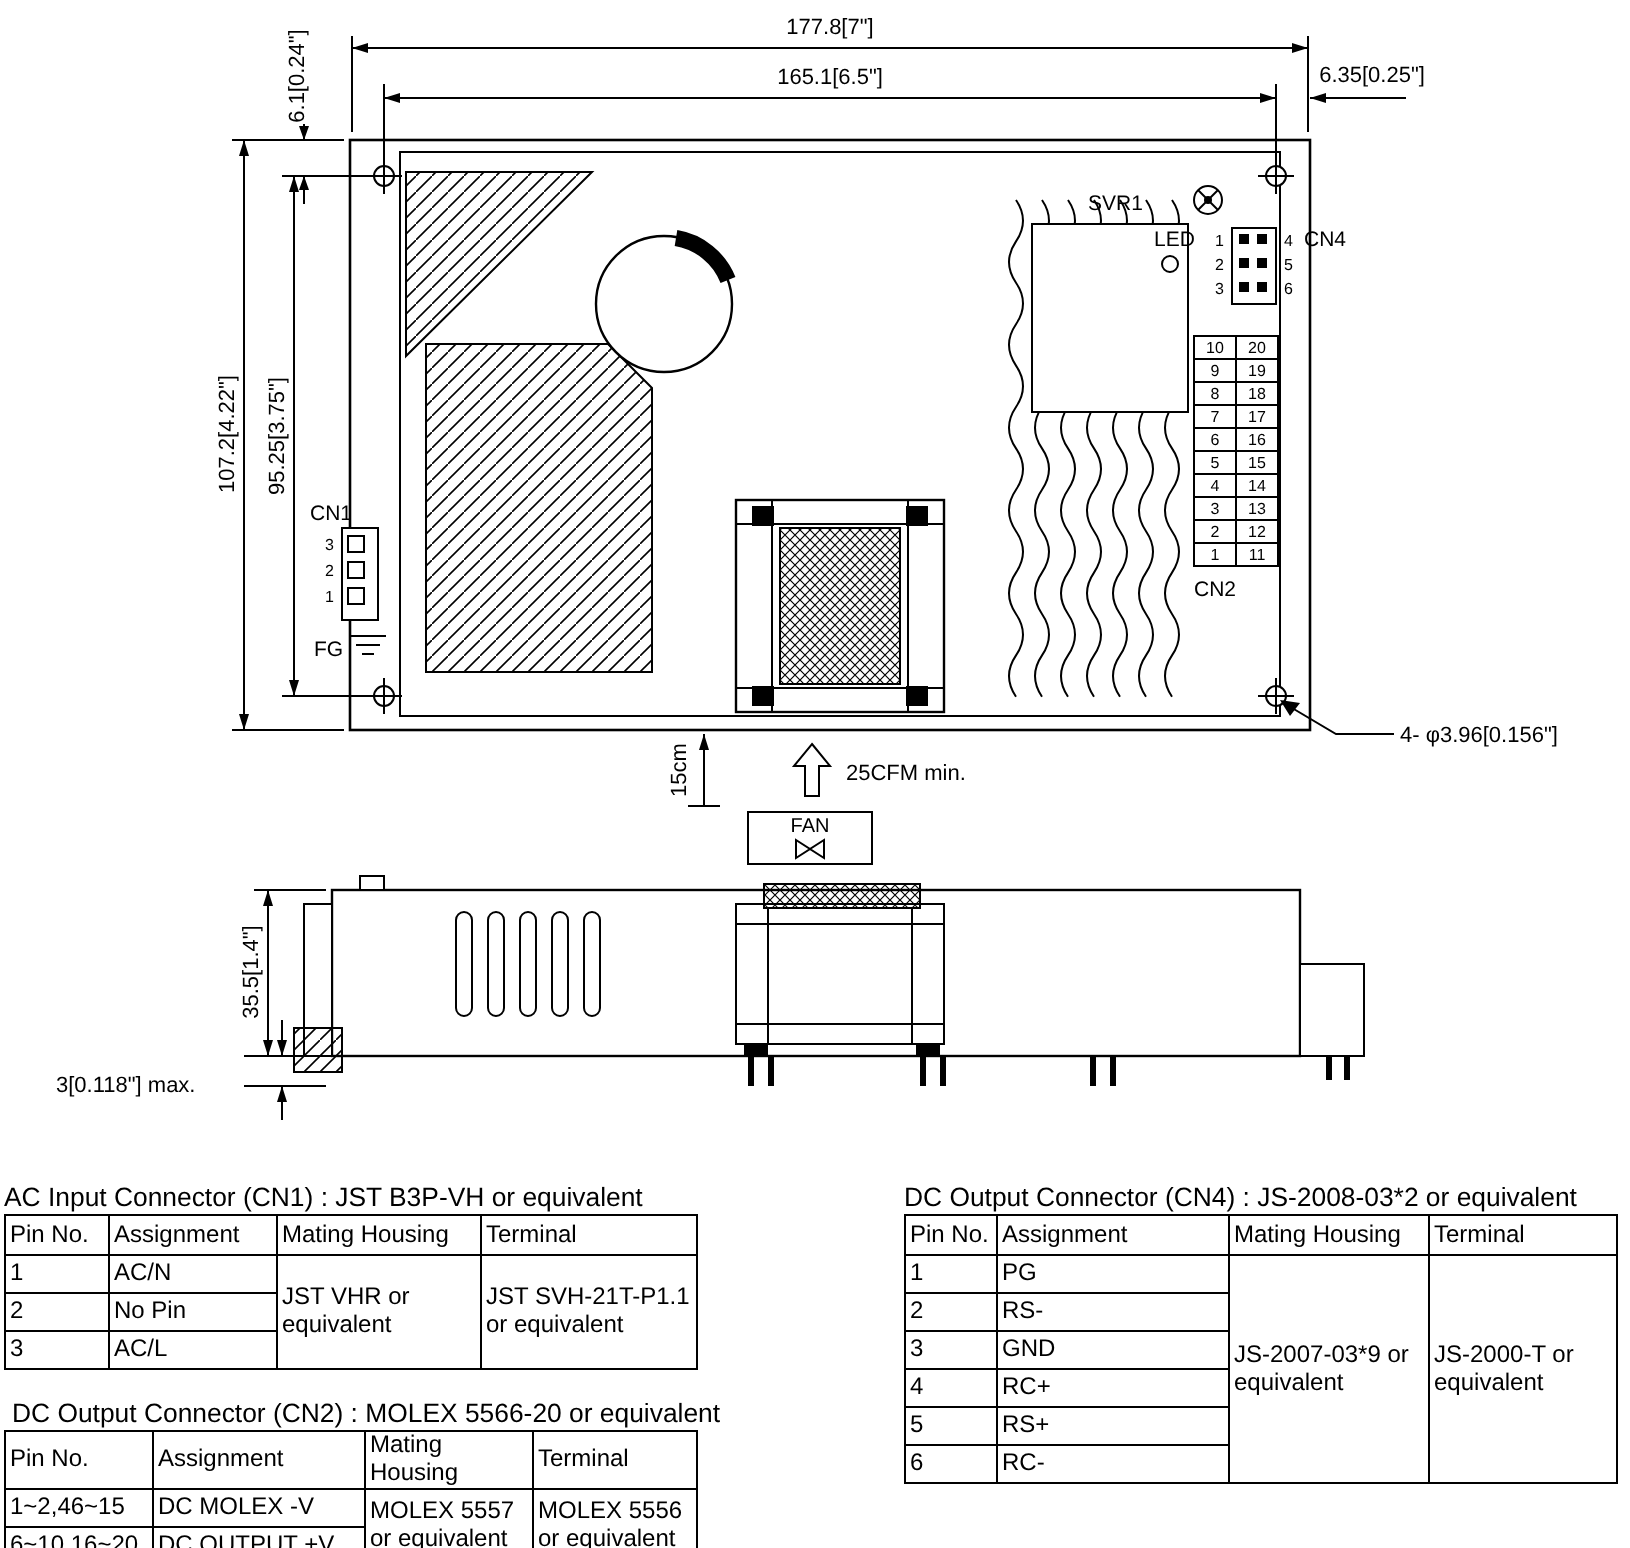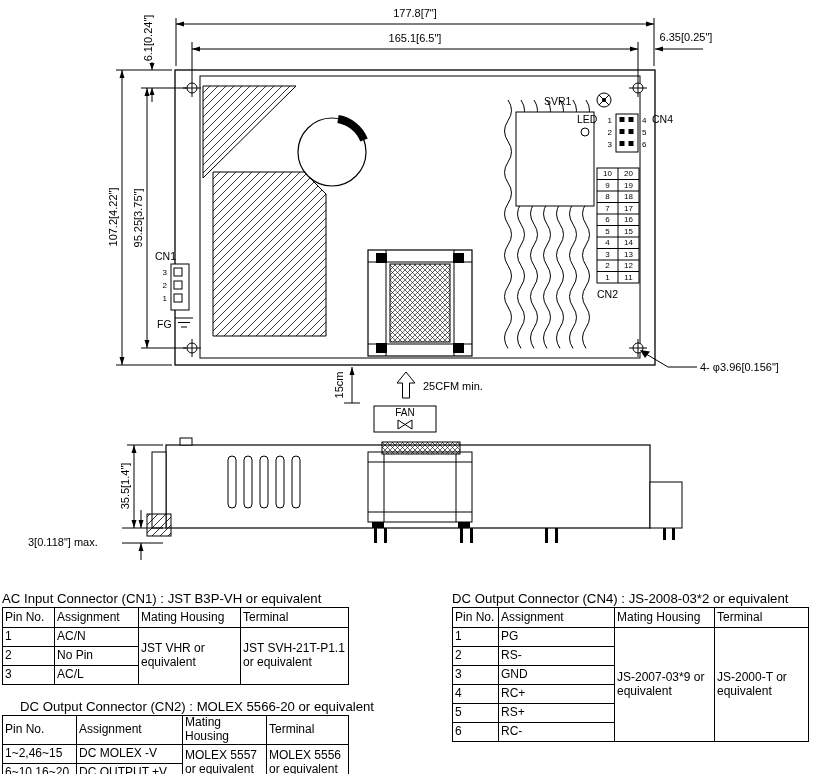--- a/index.html
+++ b/index.html
@@ -293,21 +293,21 @@
     <td>2</td>
     <td>No Pin</td>
   </tr>
   <tr>
     <td>3</td>
     <td>AC/L</td>
   </tr>
 </tbody>
     </table>
 
-<div class="ttl" style="left:20px;top:699px">DC Output Connector (CN2) : MOLEX 5566-20 or equivalent</div>
+<div class="ttl" style="left:6px;top:699px">DC Output Connector (CN2) : MOLEX 5566-20 or equivalent</div>
 <table class="conn" style="left:2px;top:715px">
   <colgroup>
         <col style="width:74px">
         <col style="width:106px">
         <col style="width:84px">
         <col style="width:82px">
       </colgroup>
   <tbody>
         <tr class="h">
     <td>Pin No.</td>

